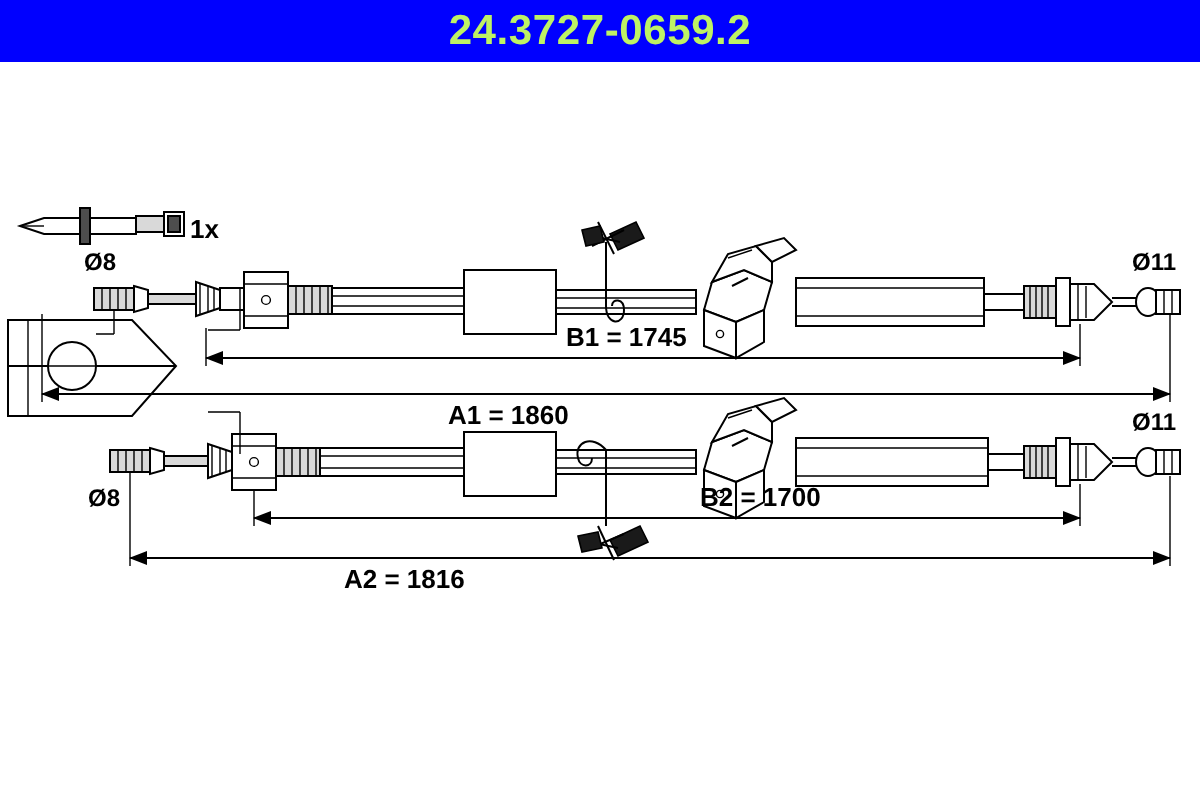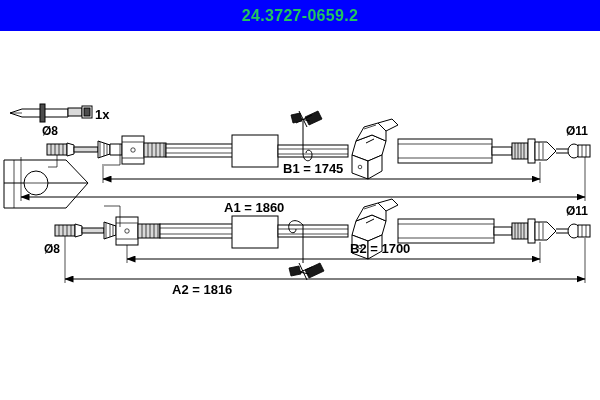--- a/index.html
+++ b/index.html
@@ -28,24 +28,24 @@
     width: 600px;
     height: 31px;
     background: #0000ff;
     display: flex;
     align-items: center;
     justify-content: center;
     gap: 26px;
     box-sizing: border-box;
   }
   .header-text {
-    color: #22c55e;
+    color: #bef264;
     font-family: "Liberation Sans", sans-serif;
     font-weight: bold;
-    font-size: 16px;
+    font-size: 21px;
     letter-spacing: 0.3px;
     line-height: 1;
     white-space: nowrap;
   }
   
   .drawing {
     position: absolute;
     left: 0;
     top: 31px;
     width: 600px;

